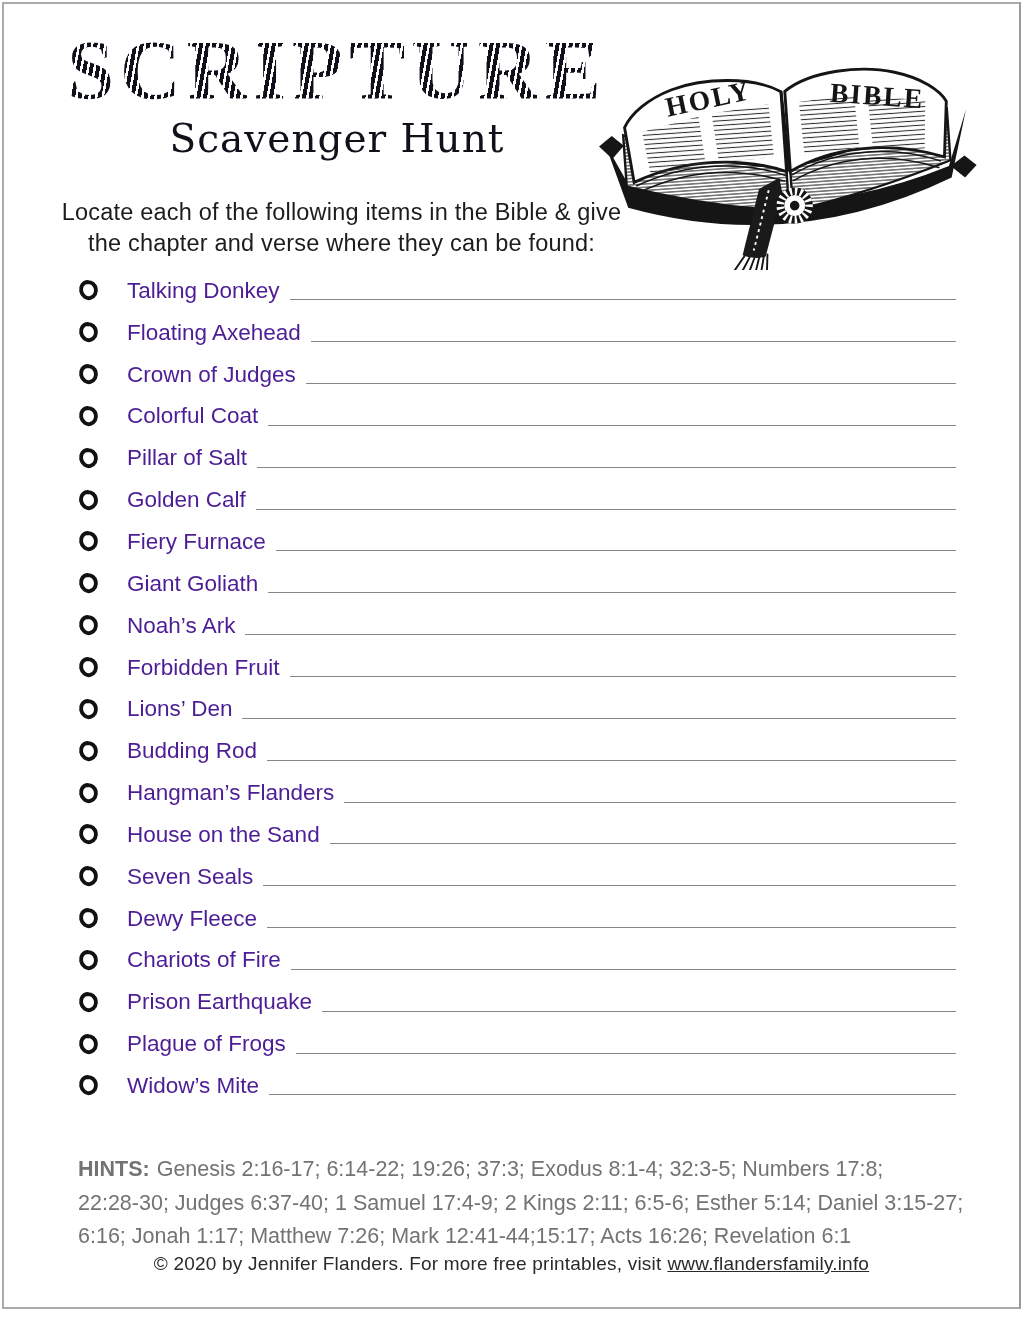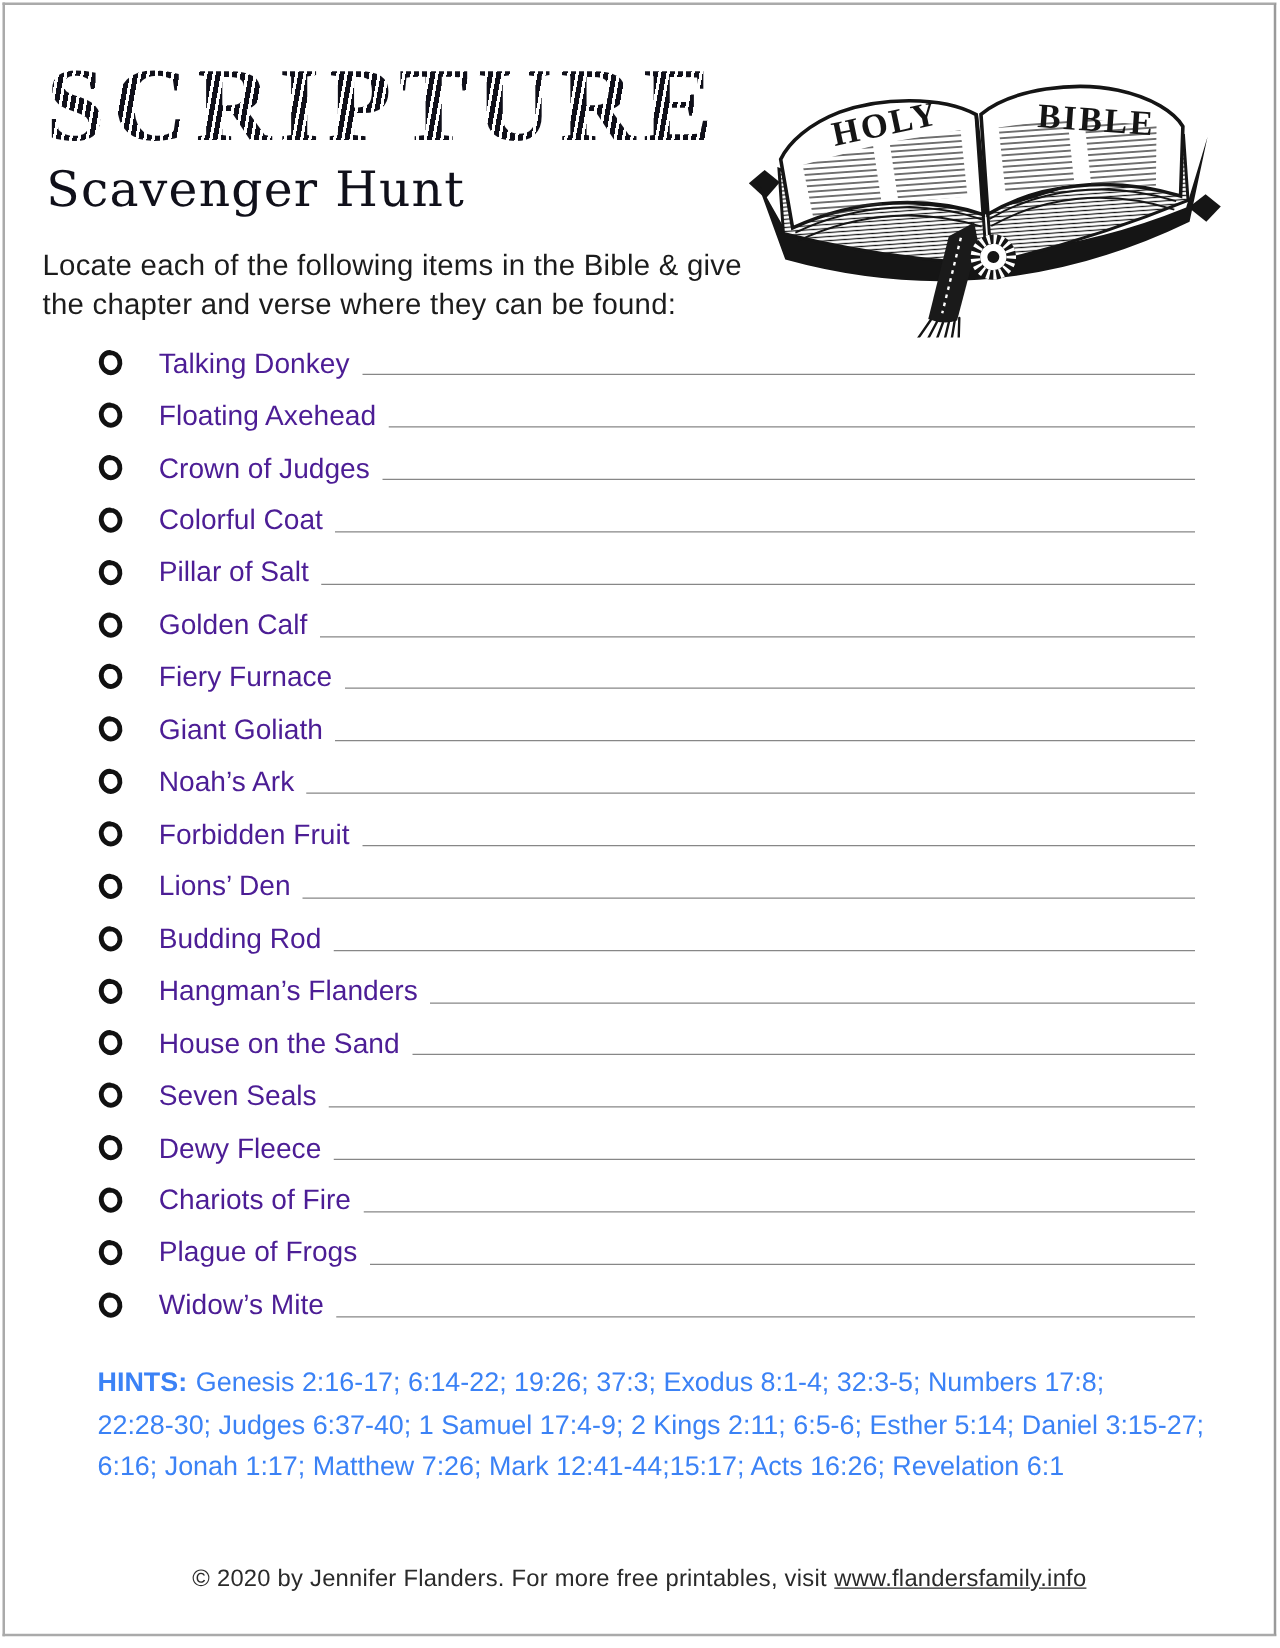--- a/index.html
+++ b/index.html
@@ -3,54 +3,54 @@
 <meta charset="utf-8">
 <style>
   * { margin:0; padding:0; box-sizing:border-box; }
   html,body { width:1024px; height:1318px; background:#ffffff; overflow:hidden;
               font-family:"Liberation Sans", sans-serif; }
 
   .sheet { position:absolute; left:2px; top:2px; width:1019px; height:1307px;
            background:#ffffff; border:2px solid #aaaaaa; border-right-color:#9a9a9a; }
 
   
-  .title-block { position:absolute; left:33px; top:38px; width:600px; text-align:left; }
+  .title-block { position:absolute; left:33px; top:24px; width:600px; text-align:center; }
   .title-main {
     font-family:"Liberation Serif", serif; font-weight:700;
     font-size:84px; line-height:86px; letter-spacing:6px; color:#10101a;
     white-space:nowrap;
   }
   @supports ((-webkit-background-clip: text) or (background-clip: text)) {
     .title-main {
       background-image:repeating-linear-gradient(100deg,#10101a 0px,#10101a 4px,#ffffff 4px,#ffffff 6.5px);
       -webkit-background-clip:text; background-clip:text; color:transparent;
     }
   }
   .title-sub {
     font-family:"DejaVu Serif", serif; font-weight:400;
     font-size:39px; line-height:54px; letter-spacing:1px; color:#10101a; margin-top:-2px;
   }
   .instructions {
-    position:absolute; left:30px; top:193px; width:615px; text-align:left;
+    position:absolute; left:30px; top:193px; width:615px; text-align:center;
     font-size:23.5px; line-height:31px; color:#1c1c1c; letter-spacing:0.2px;
   }
 
   .bible-art { position:absolute; left:588px; top:32px; width:390px; height:234px; }
 
   
   .list { position:absolute; left:73px; top:266px; width:879px; }
   .row  { display:flex; align-items:center; height:41.85px; }
   .bullet { width:23px; height:23px; flex:0 0 23px; transform:rotate(-8deg); }
   .item-label { margin-left:27px; font-size:22.5px; color:#4c1d95; white-space:nowrap; }
   .answer-line { flex:1 1 auto; margin-left:10px; height:1px;
                  border-bottom:1.7px solid #878787; transform:translateY(9px); }
 
   
-  .hints { position:absolute; left:74px; top:1086px; width:937px;
-           font-size:21.5px; line-height:33.7px; color:#3b82f6; }
+  .hints { position:absolute; left:74px; top:1149px; width:937px;
+           font-size:21.5px; line-height:33.7px; color:#737373; }
   .hints-label { font-weight:700; margin-right:7px; }
   .footer { position:absolute; left:0; top:1249px; width:100%; text-align:center;
             font-size:19px; color:#2a2a2a; letter-spacing:0.2px; }
   .footer-text { margin-right:6px; }
   .footer-link { text-decoration:underline; color:#2a2a2a; cursor:pointer; }
 </style>
 </head>
 <body>
 
 <div class="sheet">
@@ -252,20 +252,27 @@
     </div>
 
     <div class="row">
       <svg class="bullet" viewBox="0 0 26 26">
         <path d="M13.6 3.4 C8.2 2.6 4.4 7.6 4.7 12.6 C5 18 9.4 22.3 14 21.6 C19 20.8 21.9 16.4 21.4 11.7 C20.9 7.4 17.8 4.1 13.4 3.5" fill="none" stroke="#111111" stroke-width="4.4" stroke-linecap="round"></path>
       </svg>
       <span class="item-label">Chariots of Fire</span>
       <span class="answer-line"></span>
     </div>
 
+    <div class="row">
+      <svg class="bullet" viewBox="0 0 26 26">
+        <path d="M13.6 3.4 C8.2 2.6 4.4 7.6 4.7 12.6 C5 18 9.4 22.3 14 21.6 C19 20.8 21.9 16.4 21.4 11.7 C20.9 7.4 17.8 4.1 13.4 3.5" fill="none" stroke="#111111" stroke-width="4.4" stroke-linecap="round"></path>
+      </svg>
+      <span class="item-label">Prison Earthquake</span>
+      <span class="answer-line"></span>
+    </div>
 
     <div class="row">
       <svg class="bullet" viewBox="0 0 26 26">
         <path d="M13.6 3.4 C8.2 2.6 4.4 7.6 4.7 12.6 C5 18 9.4 22.3 14 21.6 C19 20.8 21.9 16.4 21.4 11.7 C20.9 7.4 17.8 4.1 13.4 3.5" fill="none" stroke="#111111" stroke-width="4.4" stroke-linecap="round"></path>
       </svg>
       <span class="item-label">Plague of Frogs</span>
       <span class="answer-line"></span>
     </div>
 
     <div class="row">

